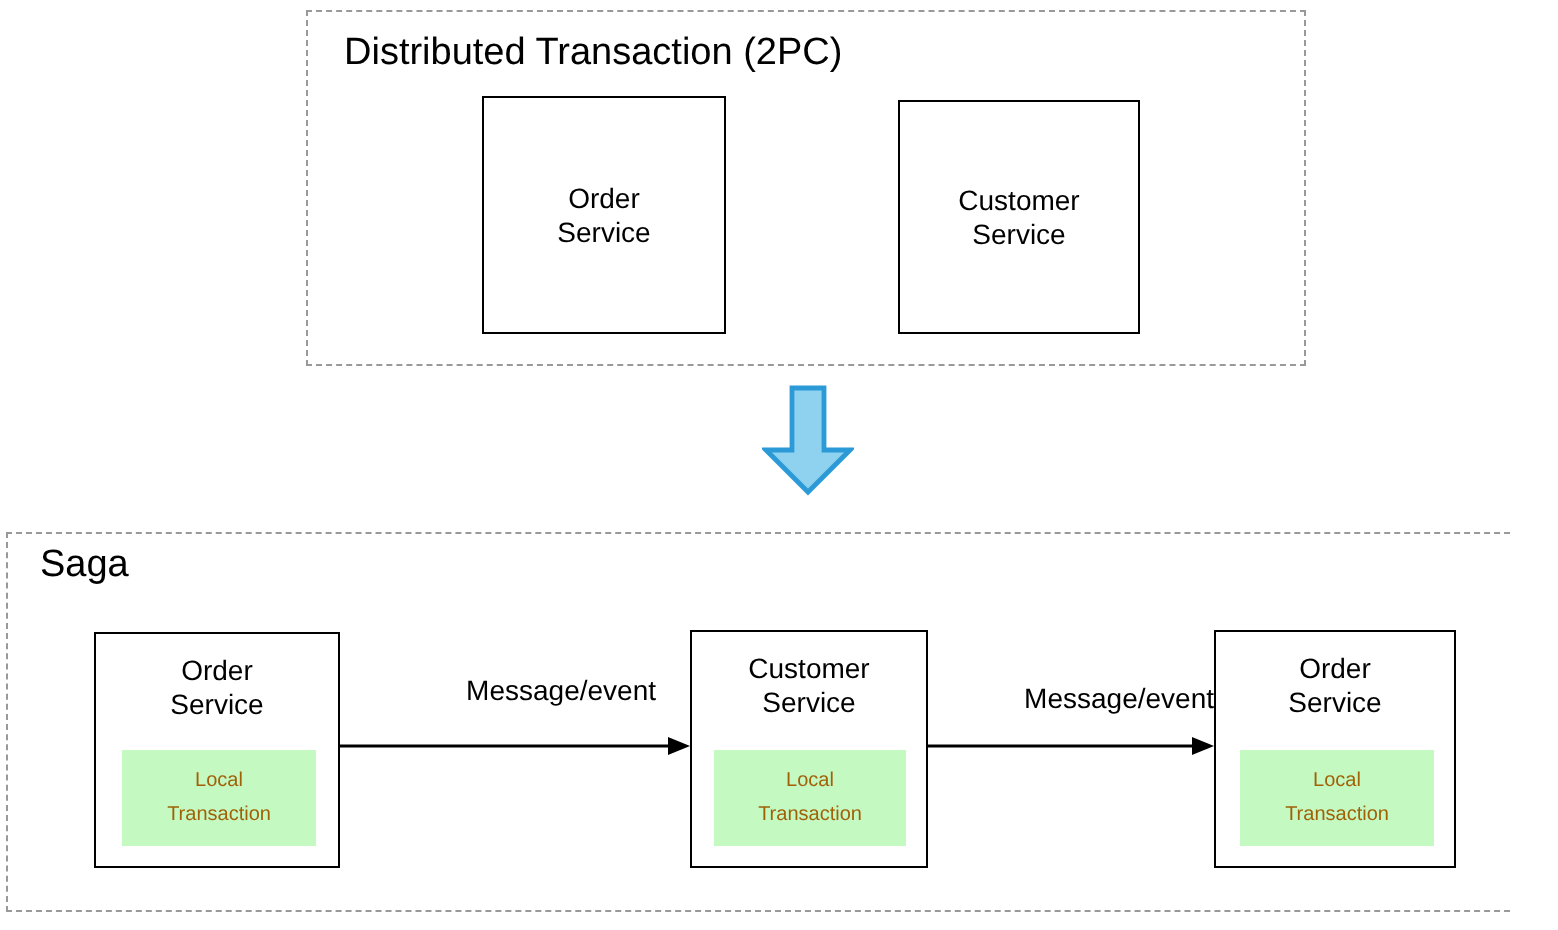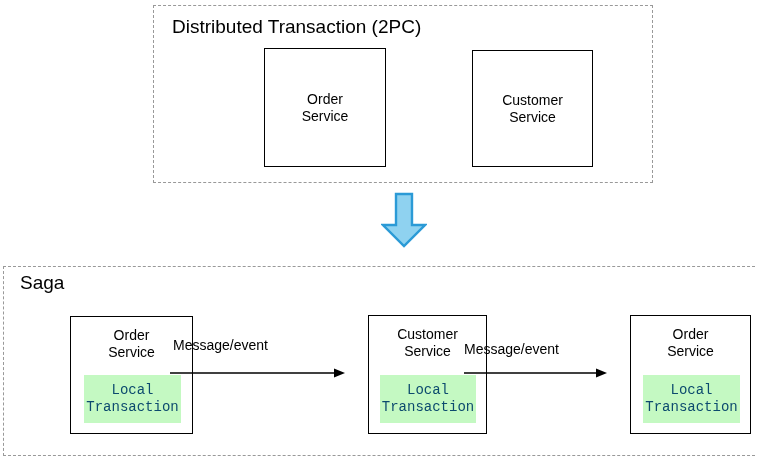--- a/index.html
+++ b/index.html
@@ -34,21 +34,20 @@
     color: #000000;
     white-space: nowrap;
   }
 
   
   .service-box {
     position: absolute;
     box-sizing: border-box;
     border: 1.6px solid #000000;
     background: #ffffff;
-    margin-left: 23px;
   }
   .service-label {
     position: absolute;
     left: 0;
     right: 0;
     text-align: center;
     font-size: 14px;
     line-height: 17px;
     color: #000000;
     white-space: pre-line;
@@ -63,36 +62,35 @@
 
   
   .local-txn {
     position: absolute;
     box-sizing: border-box;
     background: #c4f9c2;
     display: flex;
     align-items: center;
     justify-content: center;
     text-align: center;
-    font-size: 14px;
+    font-size: 10px;
     line-height: 17px;
-    color: #0c4a6e;
+    color: #a16207;
     white-space: pre-line;
-    font-family: Liberation Mono, monospace;
   }
 
   
   .msg-arrow {
     position: absolute;
     height: 12px;
   }
   .msg-arrow svg { display: block; overflow: visible; }
   .msg-label {
     position: absolute;
-    text-align: left;
+    text-align: right;
     font-size: 14px;
     line-height: 17px;
     color: #000000;
     white-space: nowrap;
   }
 
   
   .big-arrow {
     position: absolute;
   }

